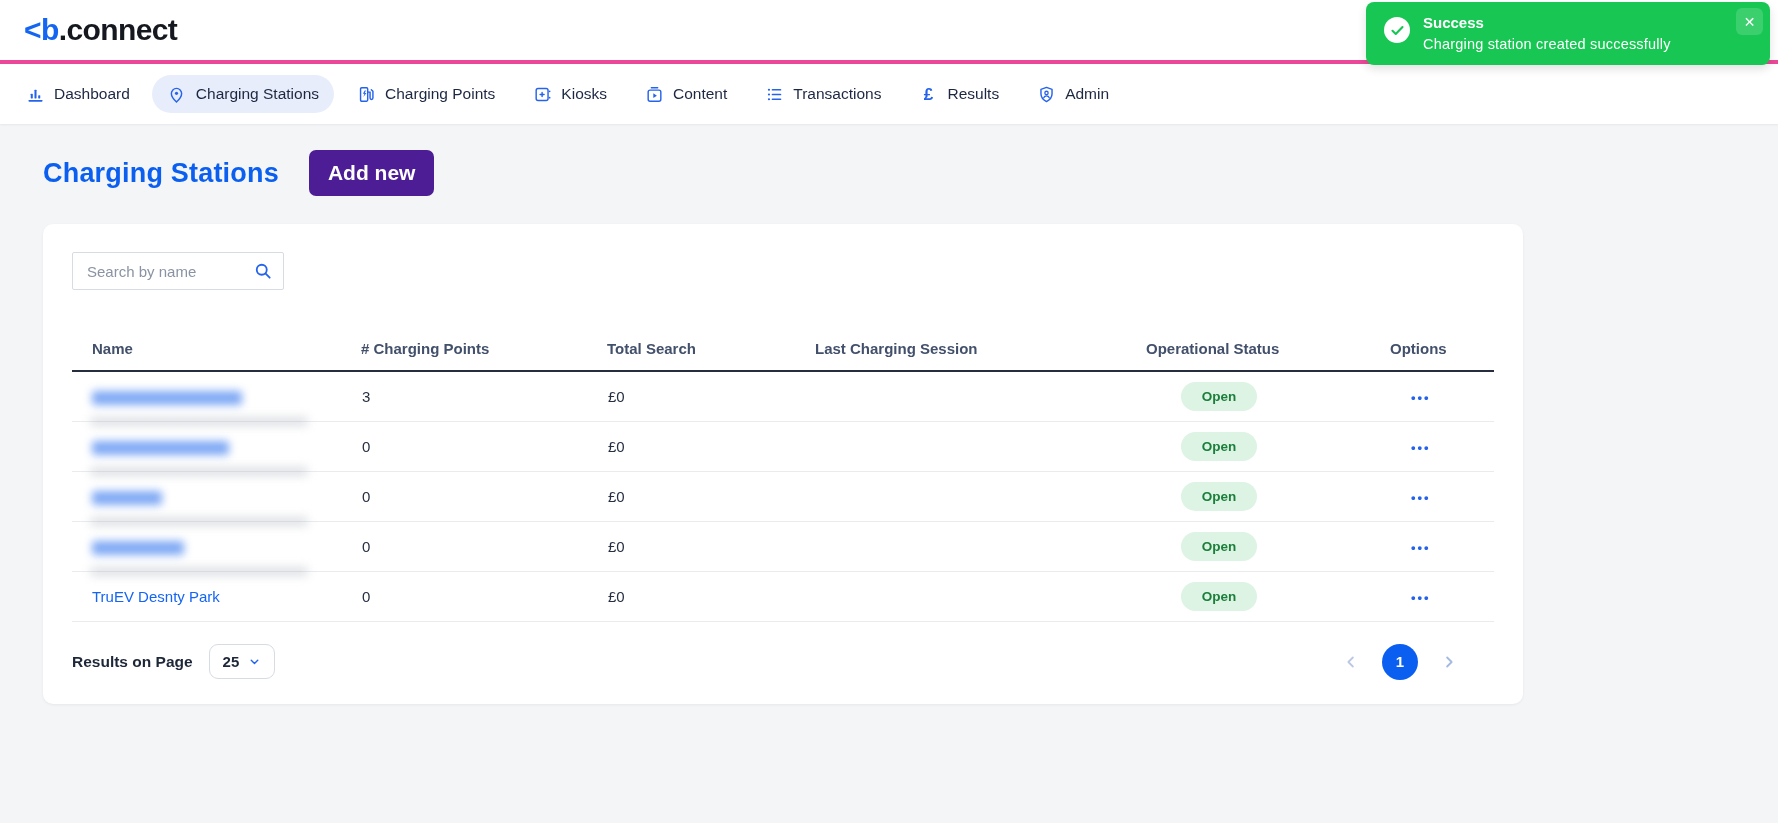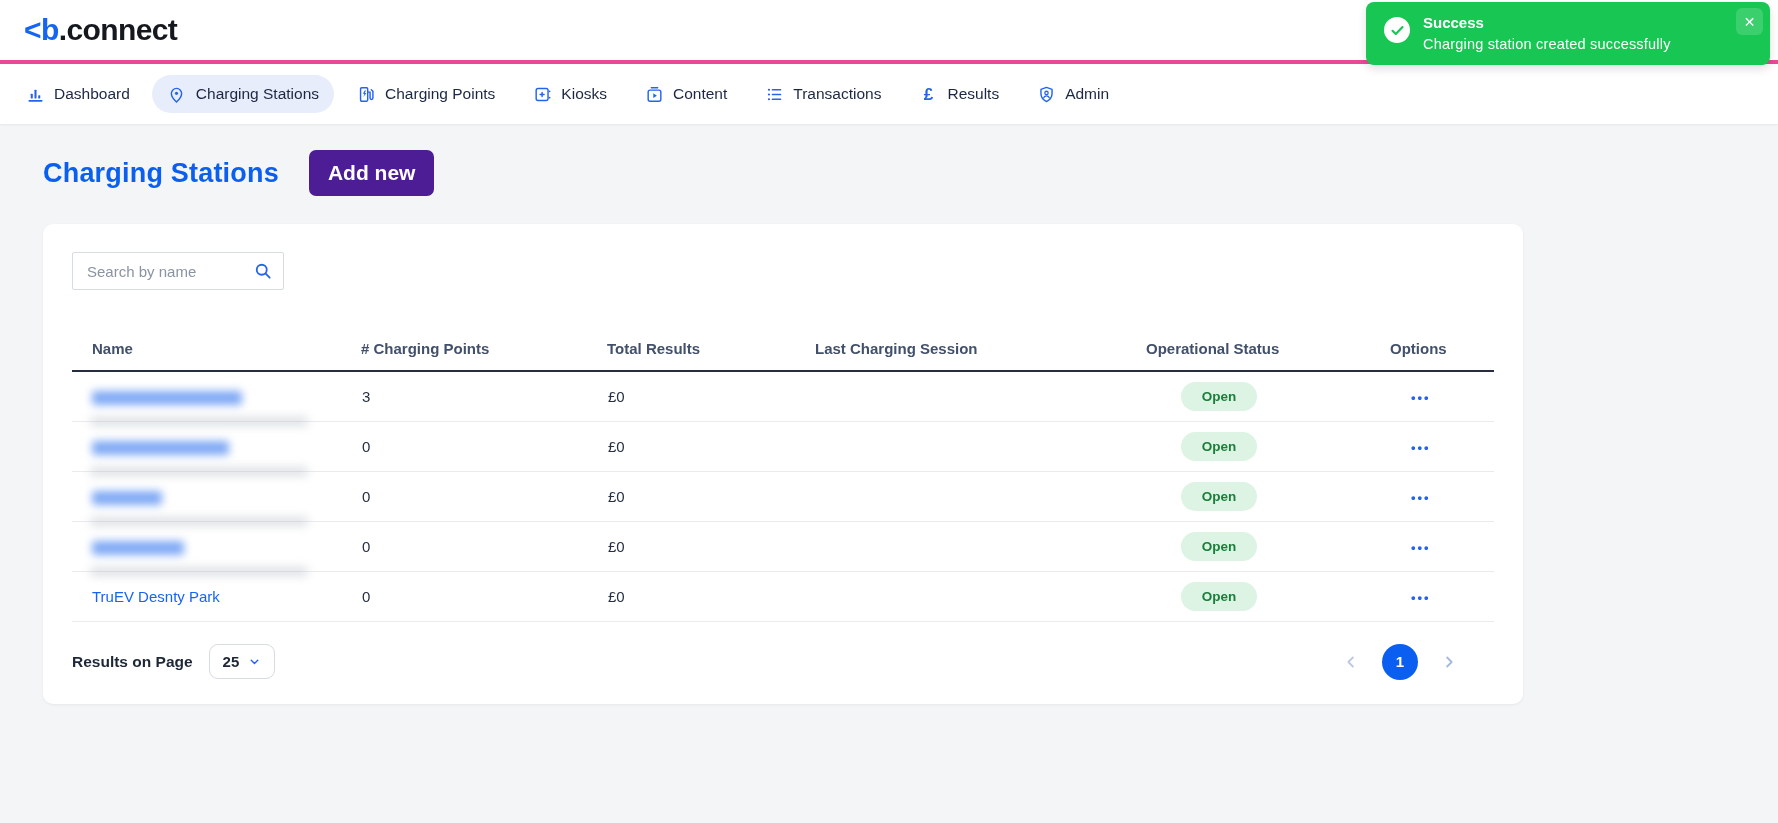--- a/index.html
+++ b/index.html
@@ -256,21 +256,21 @@
           <col style="width:246px">
           <col style="width:208px">
         <col style="width:331px">
           <col style="width:244px">
           <col style="width:104px">
       </colgroup>
       <thead>
         <tr>
           <th class="pad">Name</th>
           <th># Charging Points</th>
-          <th>Total Results</th>
+          <th>Total Search</th>
           <th>Last Charging Session</th>
           <th>Operational Status</th>
           <th>Options</th>
         </tr>
       </thead>
       <tbody>
         <tr>
           <td class="pad col-name">
             <a class="name-link"><span class="blur-blob" style="width:150px"></span></a>
             <span class="subtext-smear"></span>

